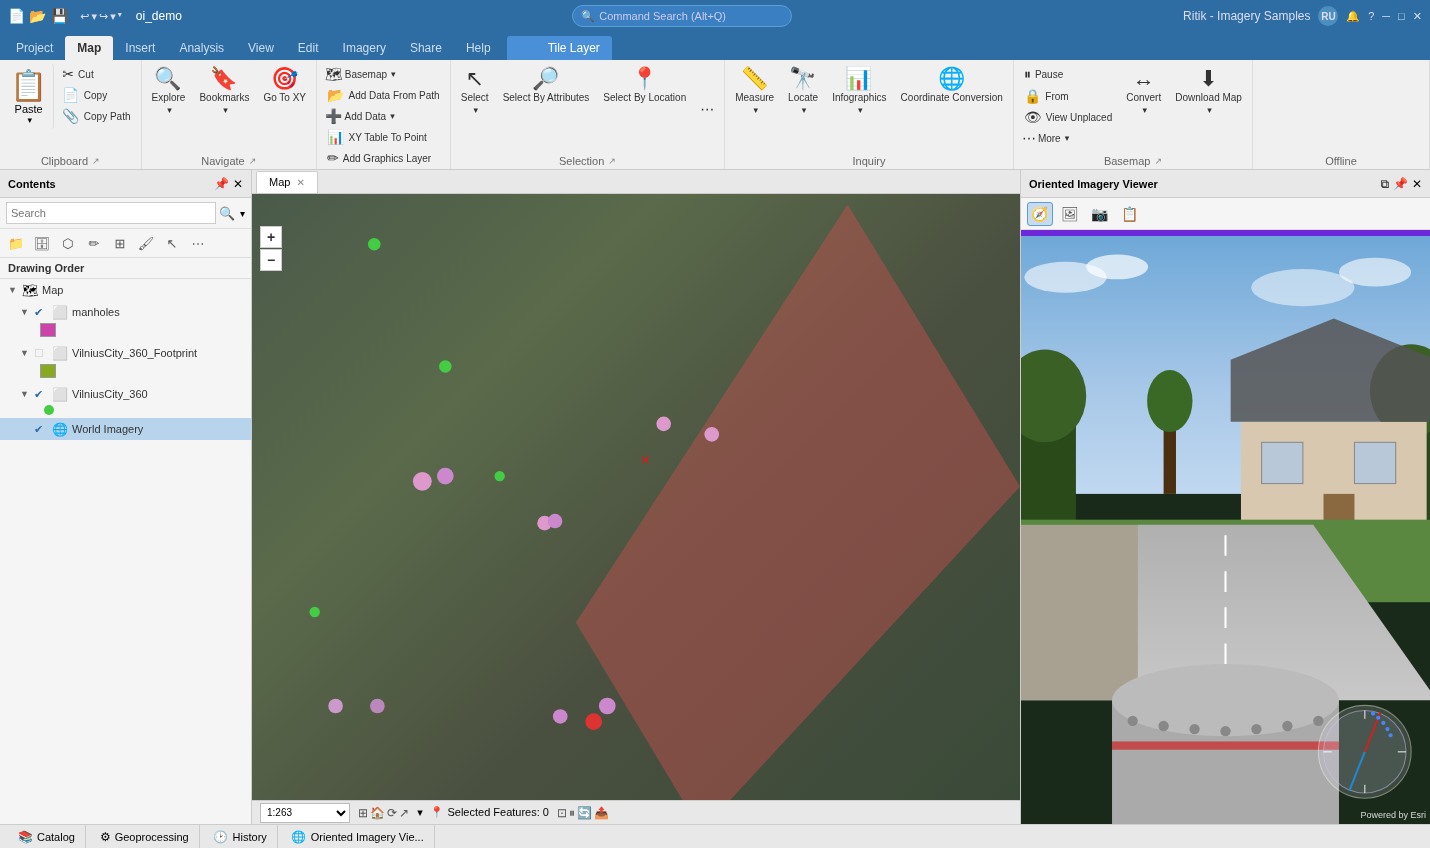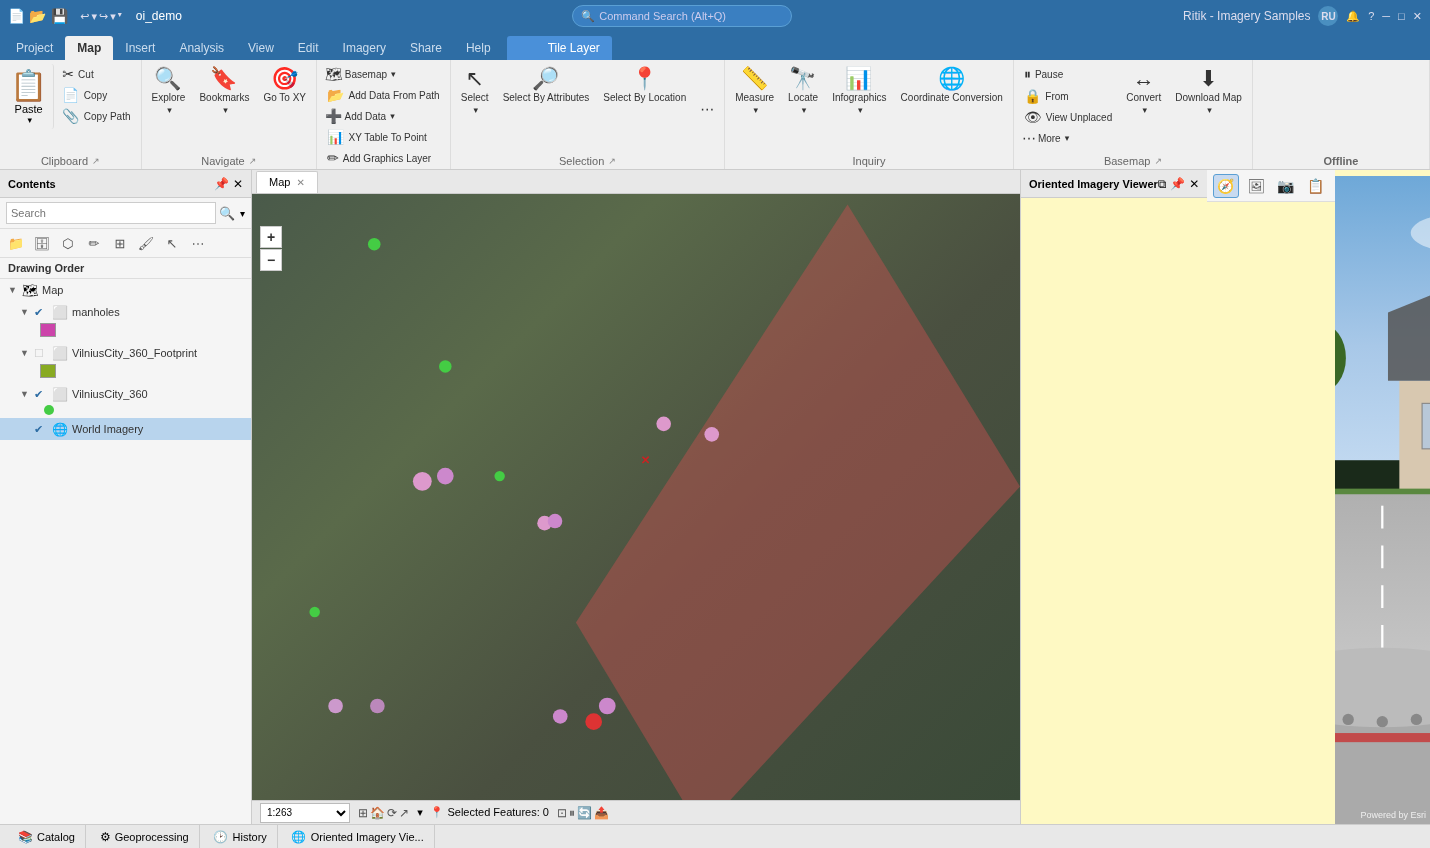--- a/index.html
+++ b/index.html
@@ -186,24 +186,24 @@
     }
     .map-zoom-btn {
       width: 22px; height: 22px; background: white; border: 1px solid #ccc;
       display: flex; align-items: center; justify-content: center;
       cursor: pointer; font-size: 14px; font-weight: bold; color: #333;
     }
 
     
     #right-panel {
       width: 410px;
-      background: #fef9c3;
+      background: #6d28d9;
       border-left: 1px solid #ccc;
       display: flex;
-      flex-direction: row;
+      flex-direction: column;
     }
     #oiv-header {
       height: 28px; background: #e8e8e8; border-bottom: 1px solid #ccc;
       display: flex; align-items: center; padding: 0 8px; justify-content: space-between;
     }
     #oiv-header-left { display: flex; align-items: center; gap: 4px; font-weight: bold; font-size: 12px; }
     #oiv-header-right { display: flex; align-items: center; gap: 4px; }
     #oiv-toolbar {
       height: 32px; background: #f5f5f5; border-bottom: 1px solid #ddd;
       display: flex; align-items: center; padding: 0 6px; gap: 4px;
@@ -470,21 +470,21 @@
         <div class="btn-label">Download Map</div>
         <span class="dropdown-arrow">▾</span>
       </div>
     </div>
     <div class="ribbon-group-label">
       <span>Basemap</span>
       <span class="expand-icon">↗</span>
     </div>
   </div>
 
-  <div class="ribbon-group" style="flex:1;font-weight:bold;">
+  <div class="ribbon-group" style="flex:1;">
     <div class="ribbon-group-content">
     </div>
     <div class="ribbon-group-label">
       <span>Offline</span>
     </div>
   </div>
 </div>
 
 <div id="main-content">
 

